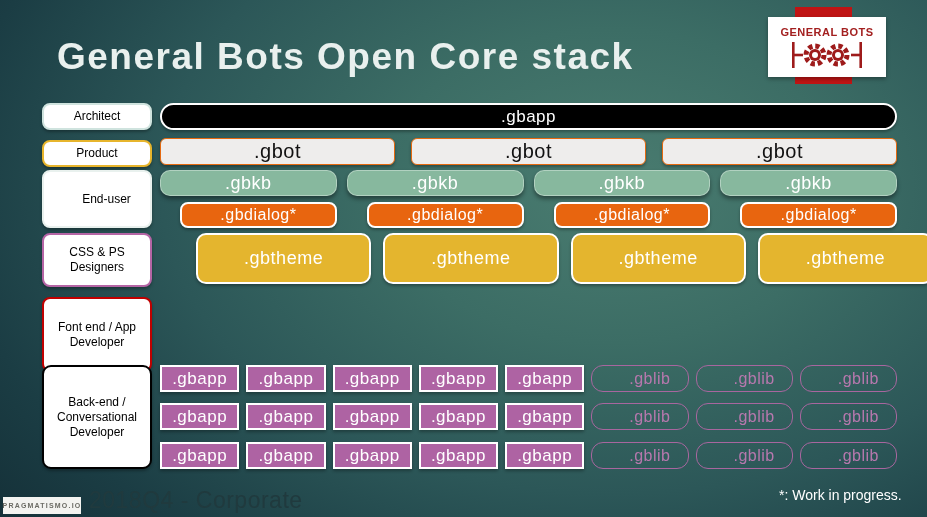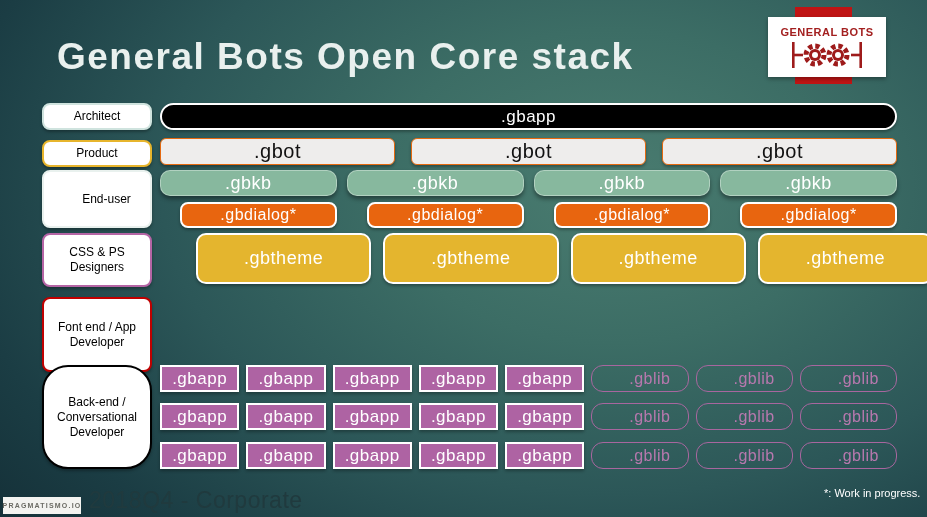--- a/index.html
+++ b/index.html
@@ -68,30 +68,30 @@
     background:#fff; border-radius:8px; padding:2px 6px;
     display:flex; align-items:center; justify-content:center; text-align:center;
     color:#000; font-size:12px; line-height:1.25;
     box-shadow:0 2px 3px rgba(0,0,0,.3);
   }
   .role-architect { top:103px; height:27px; border:2px solid #cfe3de; }
   .role-product   { top:140px; height:27px; border:2px solid #e7b52c; }
   .role-enduser   { top:170px; height:58px; border:2px solid #e9f1ee;padding-left:25px; }
   .role-css       { top:233px; height:54px; border:2px solid #b565a5;justify-content:center; }
   .role-frontend  { top:297px; height:75px; border:2px solid #c00000; }
-  .role-backend   { top:365px; height:104px; border:2px solid #000; border-radius:26px;align-items:center; }
+  .role-backend   { top:365px; height:104px; border:2px solid #000; border-radius:9px;align-items:center; }
 
   
   .pragmatismo {
     position:absolute; left:3px; top:497px; width:78px; height:17px;
     background:#f3f3f0; display:flex; align-items:center; justify-content:center;
   }
   .pragmatismo span { font-size:7px; font-weight:bold; letter-spacing:1.2px; color:#6b6b64; }
   .slide-label { position:absolute; left:89px; top:487px; font-size:23px; letter-spacing:.5px; color:#203a3e; }
-  .footnote { position:absolute; left:824px; top:487px; font-size:11px; color:#fff; }
+  .footnote { position:absolute; left:779px; top:487px; font-size:14px; color:#fff; }
 </style>
 </head>
 <body>
 
 <div class="slide">
 
   <h1 class="title">General Bots Open Core stack</h1>
 
   <div class="logo-ribbon"></div>
   <div class="logo-card">

